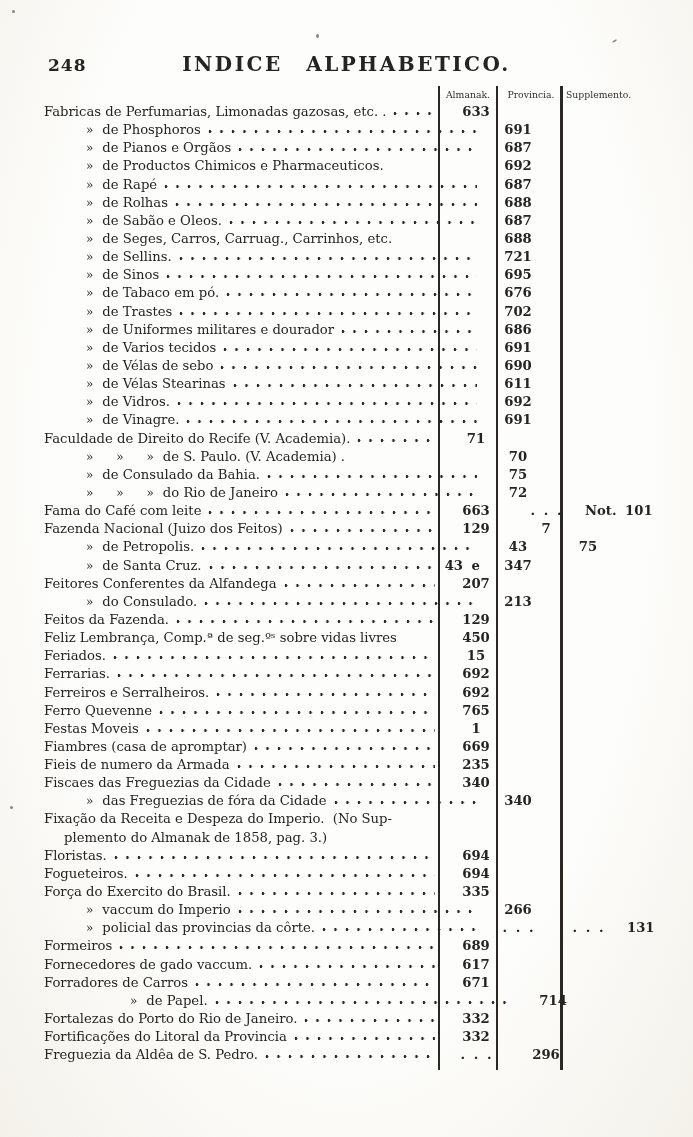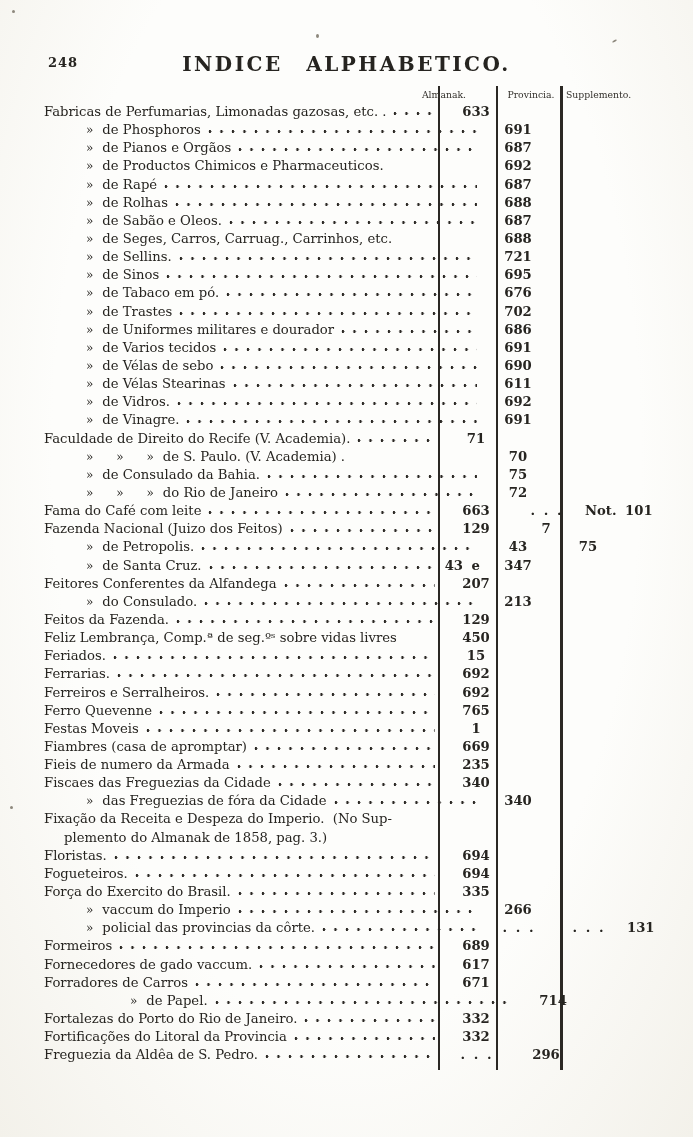--- a/index.html
+++ b/index.html
@@ -3,29 +3,29 @@
 <meta charset="utf-8">
 <style>
   html,body{margin:0;padding:0;background:#e9e7e2;}
   .page{
     position:relative;width:693px;height:1137px;margin:0 auto;
     background:#fcfbf8;
     background-image:radial-gradient(ellipse at 50% 40%, #fdfdfb 60%, #f3f1ea 100%);
     font-family:"DejaVu Serif","Liberation Serif",serif;
     color:#262420;overflow:hidden;
   }
-  .pageno{position:absolute;left:48px;top:55px;font-size:13px;font-weight:bold;letter-spacing:1px;}
+  .pageno{position:absolute;left:48px;top:55px;font-size:17px;font-weight:bold;letter-spacing:1px;}
   .title{position:absolute;left:0;right:0;top:52px;text-align:center;
     font-size:20px;font-weight:bold;letter-spacing:2.5px;word-spacing:14px;}
   .vrule{position:absolute;top:86px;height:984px;background:#2b2824;}
   .r1{left:438px;width:2px;}
   .r2{left:496px;width:2px;}
   .r3{left:560px;width:3px;}
   .colhead{position:absolute;top:89px;font-size:9.3px;color:#33302b;white-space:nowrap;}
-  .ch-a{left:416px;width:56px;text-align:center;}
+  .ch-a{left:440px;width:56px;text-align:center;}
   .ch-p{left:499px;width:64px;text-align:center;}
   .ch-s{left:566px;}
   .rows{position:absolute;left:44px;top:104px;width:616px;}
   .row{display:flex;align-items:baseline;height:18.15px;font-size:13.2px;}
   .lbl{display:flex;align-items:baseline;width:394px;overflow:hidden;white-space:nowrap;}
   .row.lv1 .lbl{padding-left:42px;}
   .row.lv2 .lbl{padding-left:42px;}
   .row.lv3 .lbl{padding-left:86px;}
   .row.cont .lbl{padding-left:20px;gap:28px;}
   .mark{margin-right:9px;font-size:12px;white-space:pre;}

